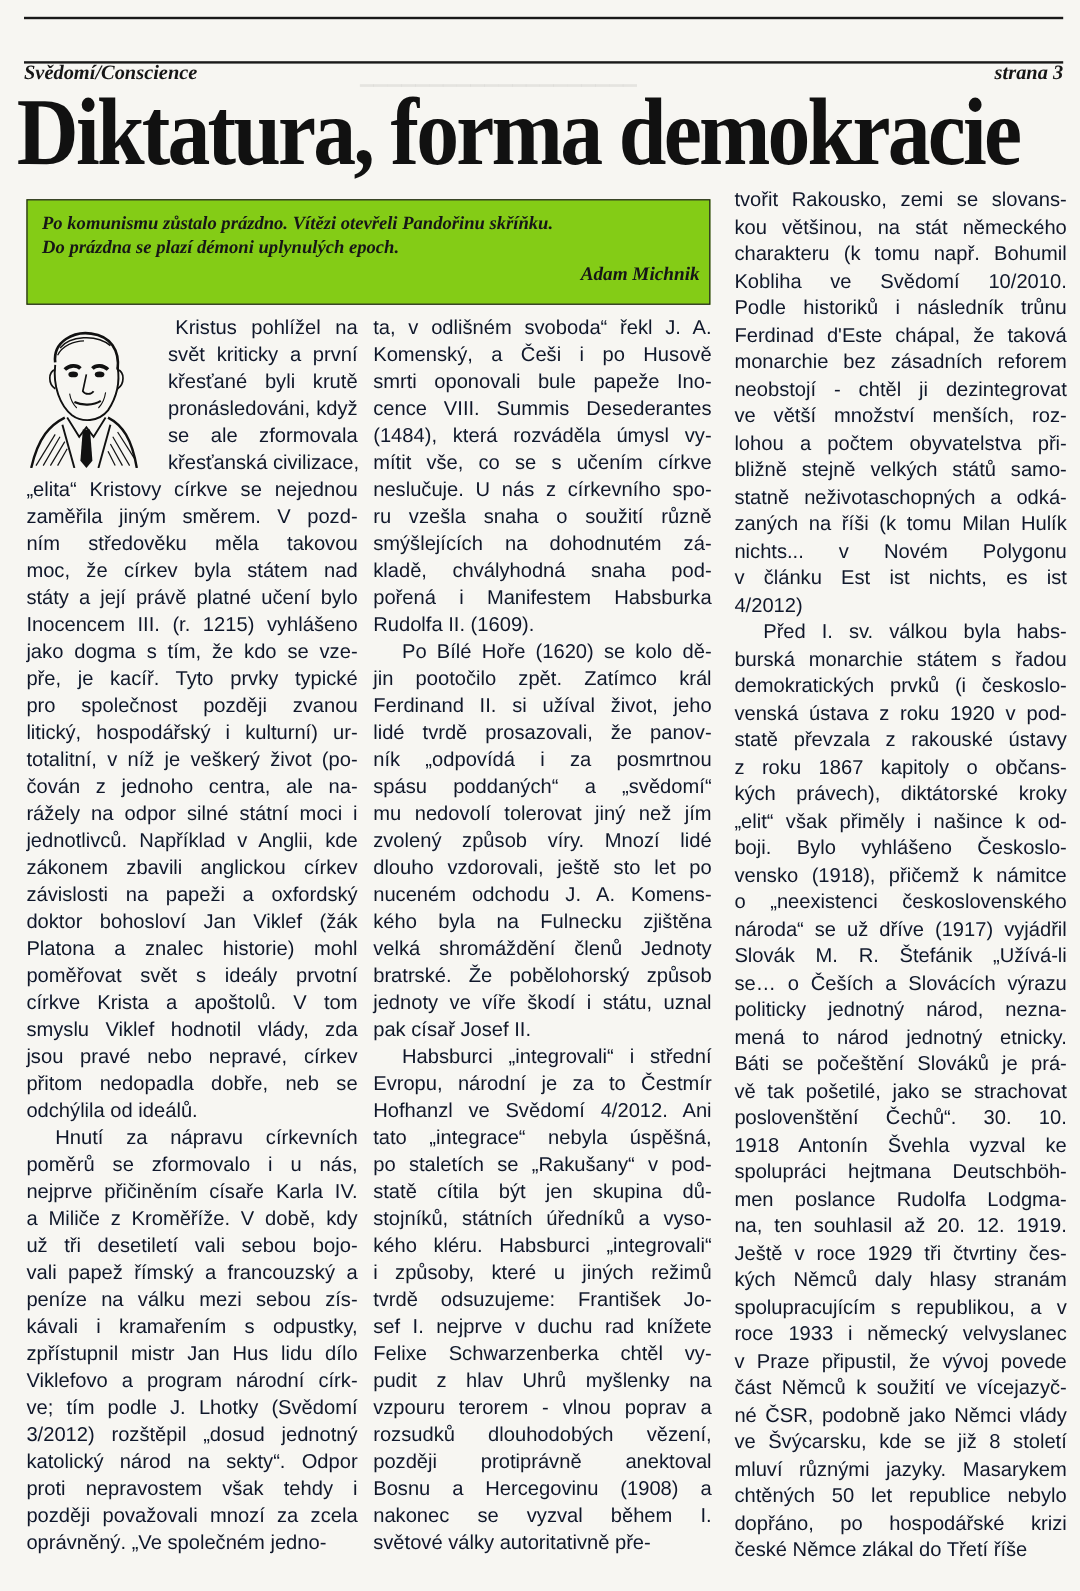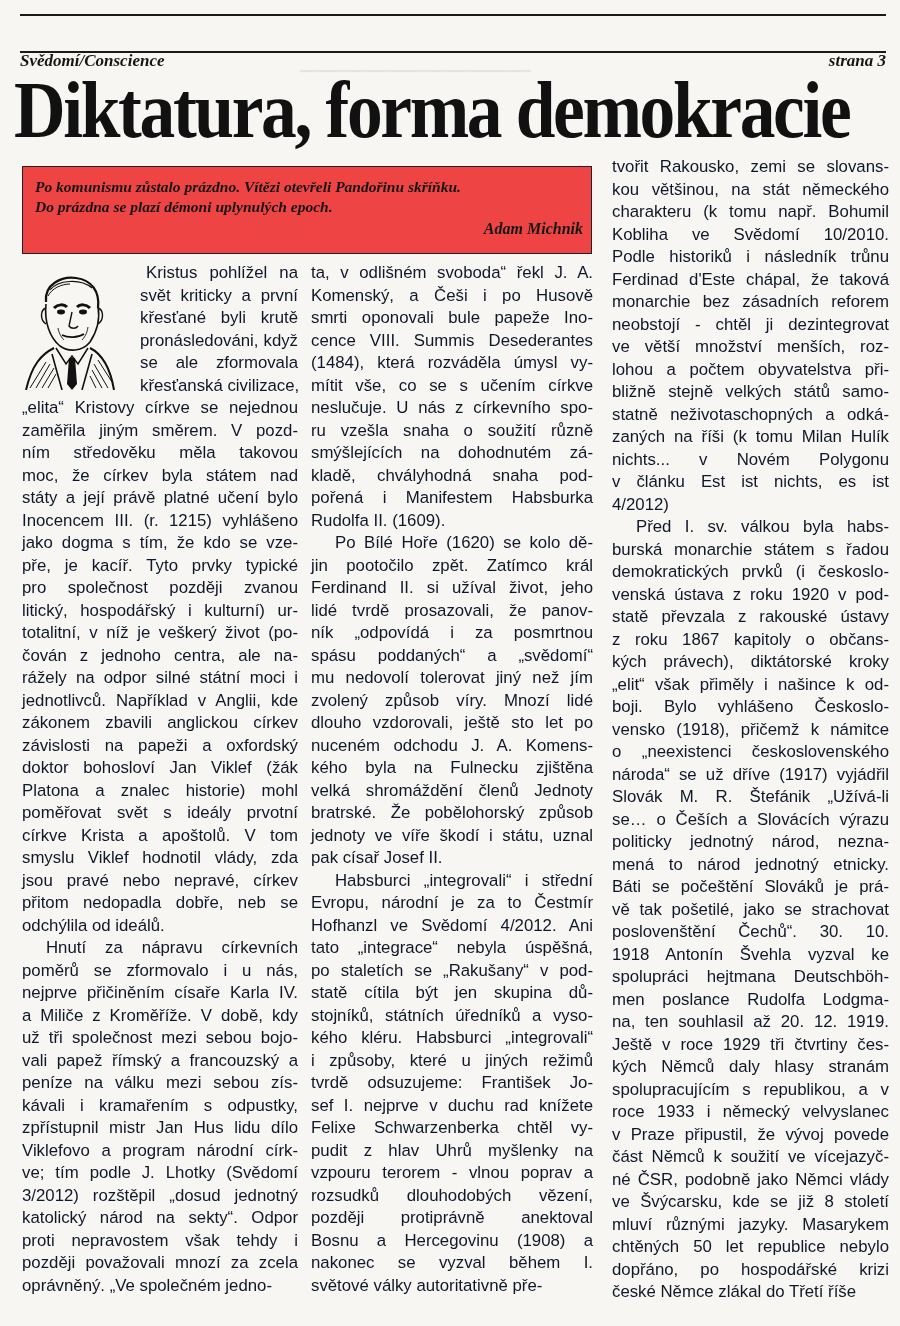--- a/index.html
+++ b/index.html
@@ -22,21 +22,21 @@
   .running-head .right { position: absolute; right: 0; top: 0; }
   .headline {
     position: absolute; top: 66px; left: 14px; width: 880px;
     font-family: "Liberation Serif", serif; font-weight: bold;
     font-size: 76px; line-height: 84px; letter-spacing: -2.5px;
     transform: scaleX(0.94) scaleY(1.05); transform-origin: left top;
     white-space: nowrap; color: #111;
   }
   .quote-box {
     position: absolute; top: 166px; left: 22px; width: 570px; height: 88px;
-    border: 1.5px solid #222; box-sizing: border-box; background: #ef4444;
+    border: 1.5px solid #222; box-sizing: border-box; background: #84cc16;
     font-family: "Liberation Serif", serif; font-style: italic; font-weight: bold;
     font-size: 15.5px; line-height: 20px; padding: 10px 0 0 12px;
   }
   .quote-line { display: block; white-space: nowrap; }
   .quote-author { position: absolute; right: 8px; top: 52px; font-size: 16px; }
   .col {
     position: absolute;
     font-family: "Liberation Sans", sans-serif;
     font-size: 16.8px; line-height: 22.5px; color: #0f172a;
   }
@@ -147,21 +147,21 @@
     <span class="ln j">poměřovat svět s ideály prvotní</span>
     <span class="ln j">církve Krista a apoštolů. V tom</span>
     <span class="ln j">smyslu Viklef hodnotil vlády, zda</span>
     <span class="ln j">jsou pravé nebo nepravé, církev</span>
     <span class="ln j">přitom nedopadla dobře, neb se</span>
     <span class="ln">odchýlila od ideálů.</span>
     <span class="ln j para">Hnutí za nápravu církevních</span>
     <span class="ln j">poměrů se zformovalo i u nás,</span>
     <span class="ln j">nejprve přičiněním císaře Karla IV.</span>
     <span class="ln j">a Miliče z Kroměříže. V době, kdy</span>
-    <span class="ln j">už tři společnost mezi sebou bojo-</span>
+    <span class="ln j">už tři desetiletí vali sebou bojo-</span>
     <span class="ln j">vali papež římský a francouzský a</span>
     <span class="ln j">peníze na válku mezi sebou zís-</span>
     <span class="ln j">kávali i kramařením s odpustky,</span>
     <span class="ln j">zpřístupnil mistr Jan Hus lidu dílo</span>
     <span class="ln j">Viklefovo a program národní círk-</span>
     <span class="ln j">ve; tím podle J. Lhotky (Svědomí</span>
     <span class="ln j">3/2012) rozštěpil „dosud jednotný</span>
     <span class="ln j">katolický národ na sekty“. Odpor</span>
     <span class="ln j">proti nepravostem však tehdy i</span>
     <span class="ln j">později považovali mnozí za zcela</span>

